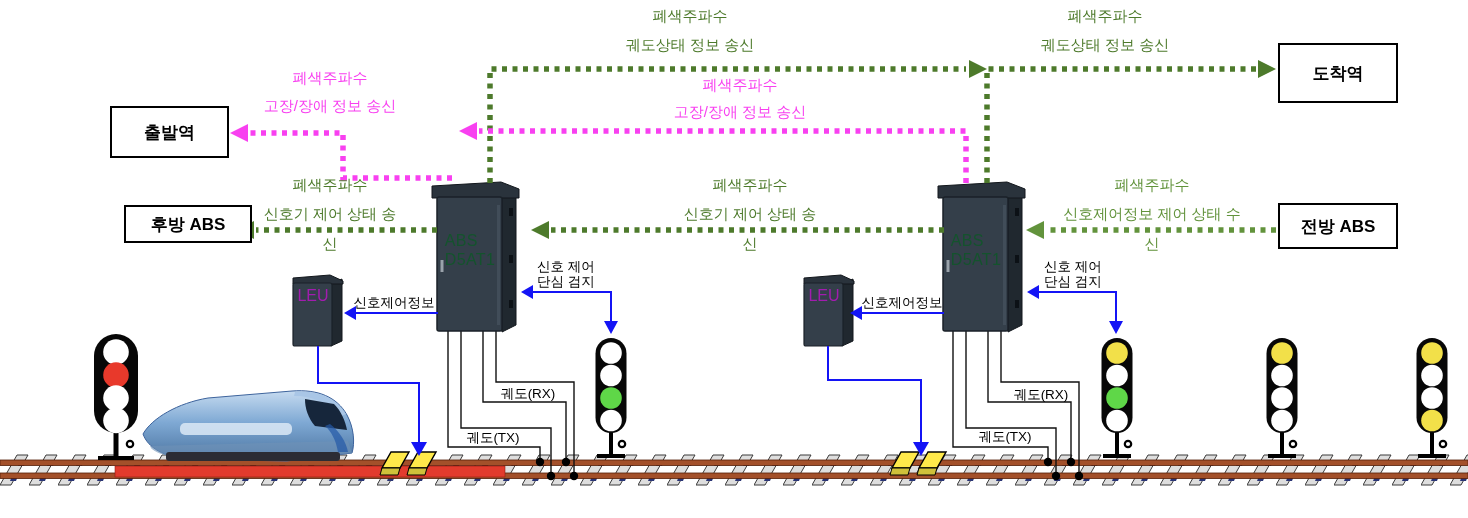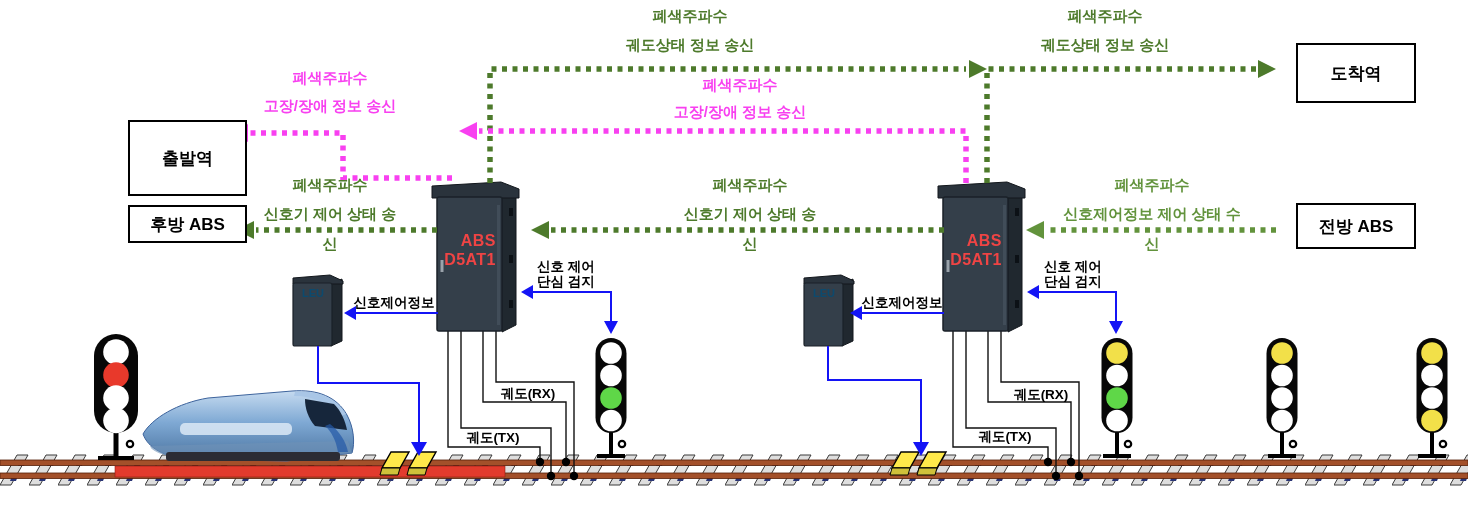--- a/index.html
+++ b/index.html
@@ -1,29 +1,29 @@
 <!DOCTYPE html>
 <html><head>
 <meta charset="utf-8">
 <style>
   html,body{margin:0;padding:0;background:#fff;}
   .stage{position:relative;width:1468px;height:518px;background:#ffffff;
          font-family:"Liberation Sans",sans-serif;overflow:hidden;}
   .scene{position:absolute;left:0;top:0;width:1468px;height:518px;}
   .station{position:absolute;box-sizing:border-box;background:#fff;border:2px solid #000;
            display:flex;align-items:center;justify-content:center;font-weight:bold;
-           font-size:17px;color:#000;z-index:4;margin-left:18px;}
-  .lbl{position:absolute;transform:translateX(-50%);white-space:nowrap;font-weight:bold;
-       z-index:4;line-height:1.12;text-align:right;}
+           font-size:17px;color:#000;z-index:4;}
+  .lbl{position:absolute;transform:translateX(-50%);white-space:nowrap;font-weight:normal;
+       z-index:4;line-height:1.12;text-align:left;}
   .fl-green{color:#4d7a2b;font-size:15px;}
   .fl-lgreen{color:#62933c;font-size:15px;}
   .fl-magenta{color:#f840f0;font-size:15px;}
   .blk{color:#000;font-size:13.5px;}
-  .cab{color:#ef4444;font-size:16px;letter-spacing:.4px;line-height:1.18;}
-  .leu{color:#0c4a6e;font-size:11px;}
+  .cab{color:#14532d;font-size:16px;letter-spacing:.4px;line-height:1.18;}
+  .leu{color:#a21caf;font-size:16px;}
   .dashG{stroke:#4d7a2b;stroke-width:5.5;fill:none;stroke-dasharray:5 5.5;}
   .dashLG{stroke:#62933c;stroke-width:5.5;fill:none;stroke-dasharray:5 5.5;}
   .dashM{stroke:#f840f0;stroke-width:5.5;fill:none;stroke-dasharray:5 5.5;}
   .blue{stroke:#1414f5;stroke-width:2;fill:none;}
   .wire{stroke:#111;stroke-width:1.4;fill:none;}
 </style>
 </head>
 <body>
 
 <div class="stage">
@@ -219,24 +219,24 @@
     <polygon points="236,230 254,221 254,239" fill="#4d7a2b"></polygon>
 
     <path class="dashG" d="M944,230 H551"></path>
     <polygon points="531,230 549,221 549,239" fill="#4d7a2b"></polygon>
 
     <path class="dashLG" d="M1276,230 H1046"></path>
     <polygon points="1026,230 1044,221 1044,239" fill="#62933c"></polygon>
   </g>
 </svg>
 
-<div class="station" style="left:110px;top:120px;width:119px;height:76px">
+<div class="station" style="left:110px;top:106px;width:119px;height:52px">
   <span>출발역</span>
 </div>
-<div class="station" style="left:110px;top:205px;width:119px;height:38px">
+<div class="station" style="left:124px;top:205px;width:128px;height:38px">
   <span>후방 ABS</span>
 </div>
 <div class="station" style="left:1278px;top:43px;width:120px;height:60px">
   <span>도착역</span>
 </div>
 <div class="station" style="left:1278px;top:203px;width:120px;height:46px">
   <span>전방 ABS</span>
 </div>
 
 <div class="lbl fl-green" style="left:690px;top:8px">폐색주파수</div>

